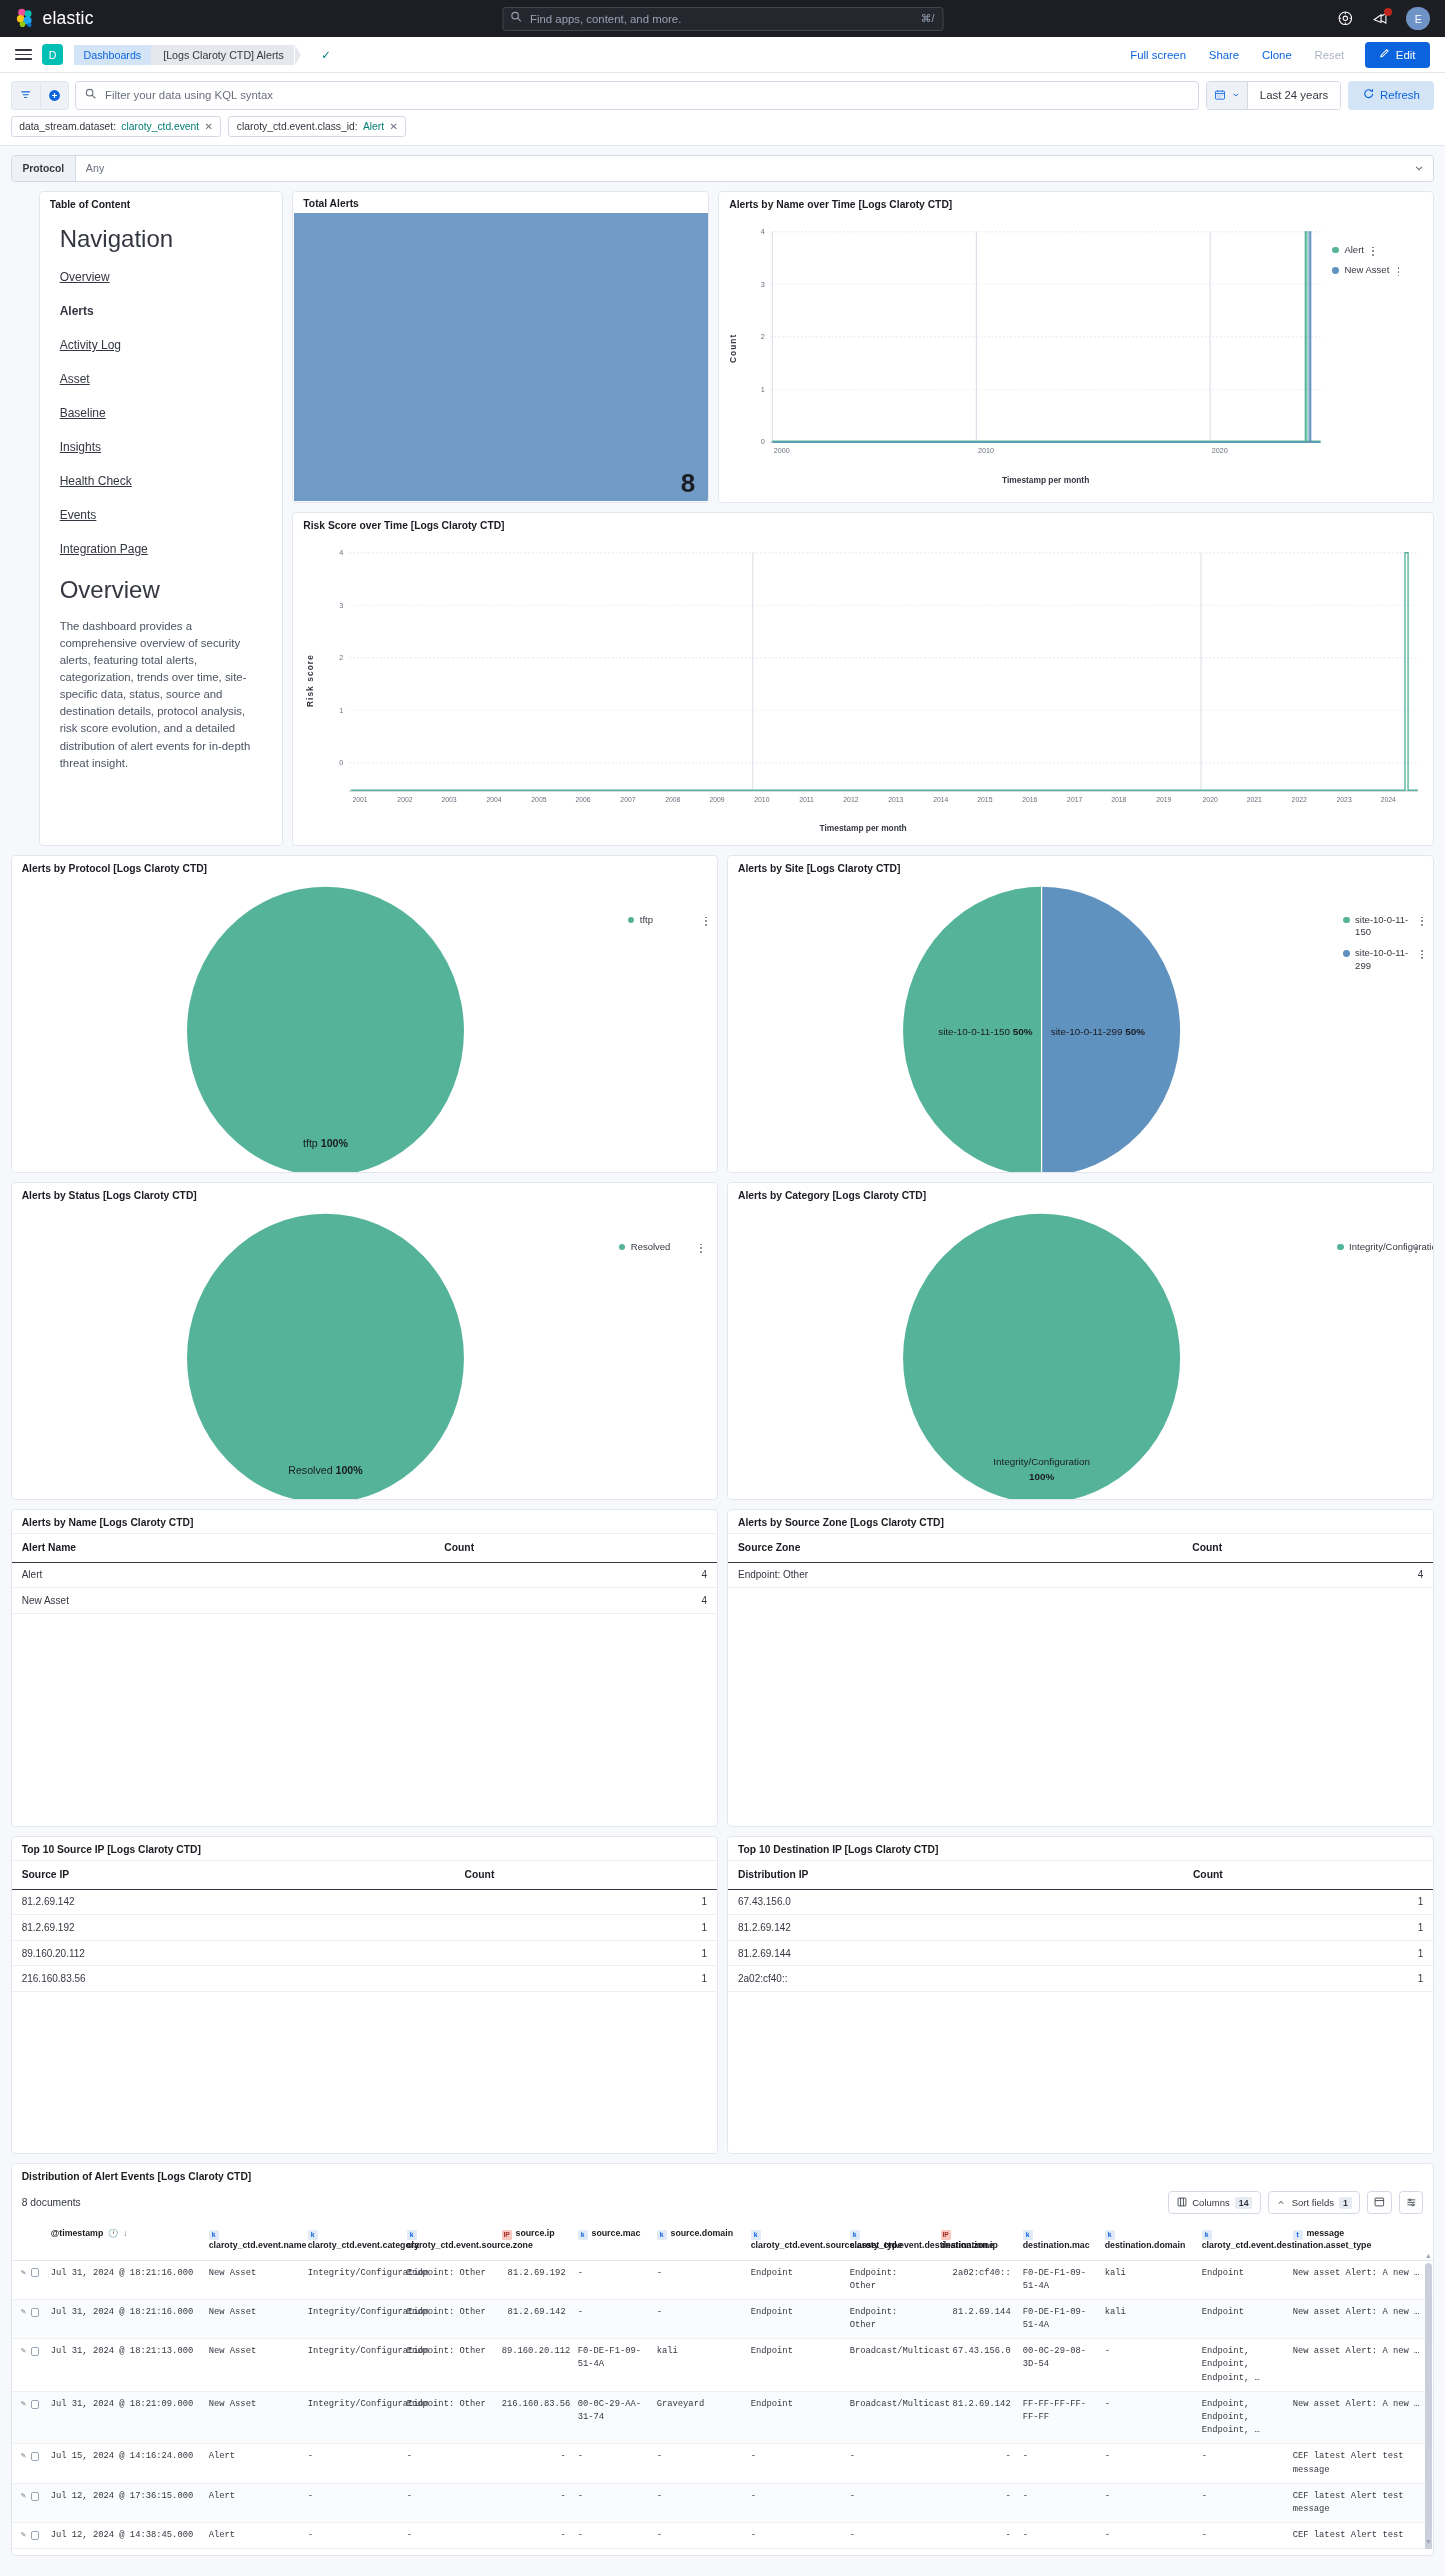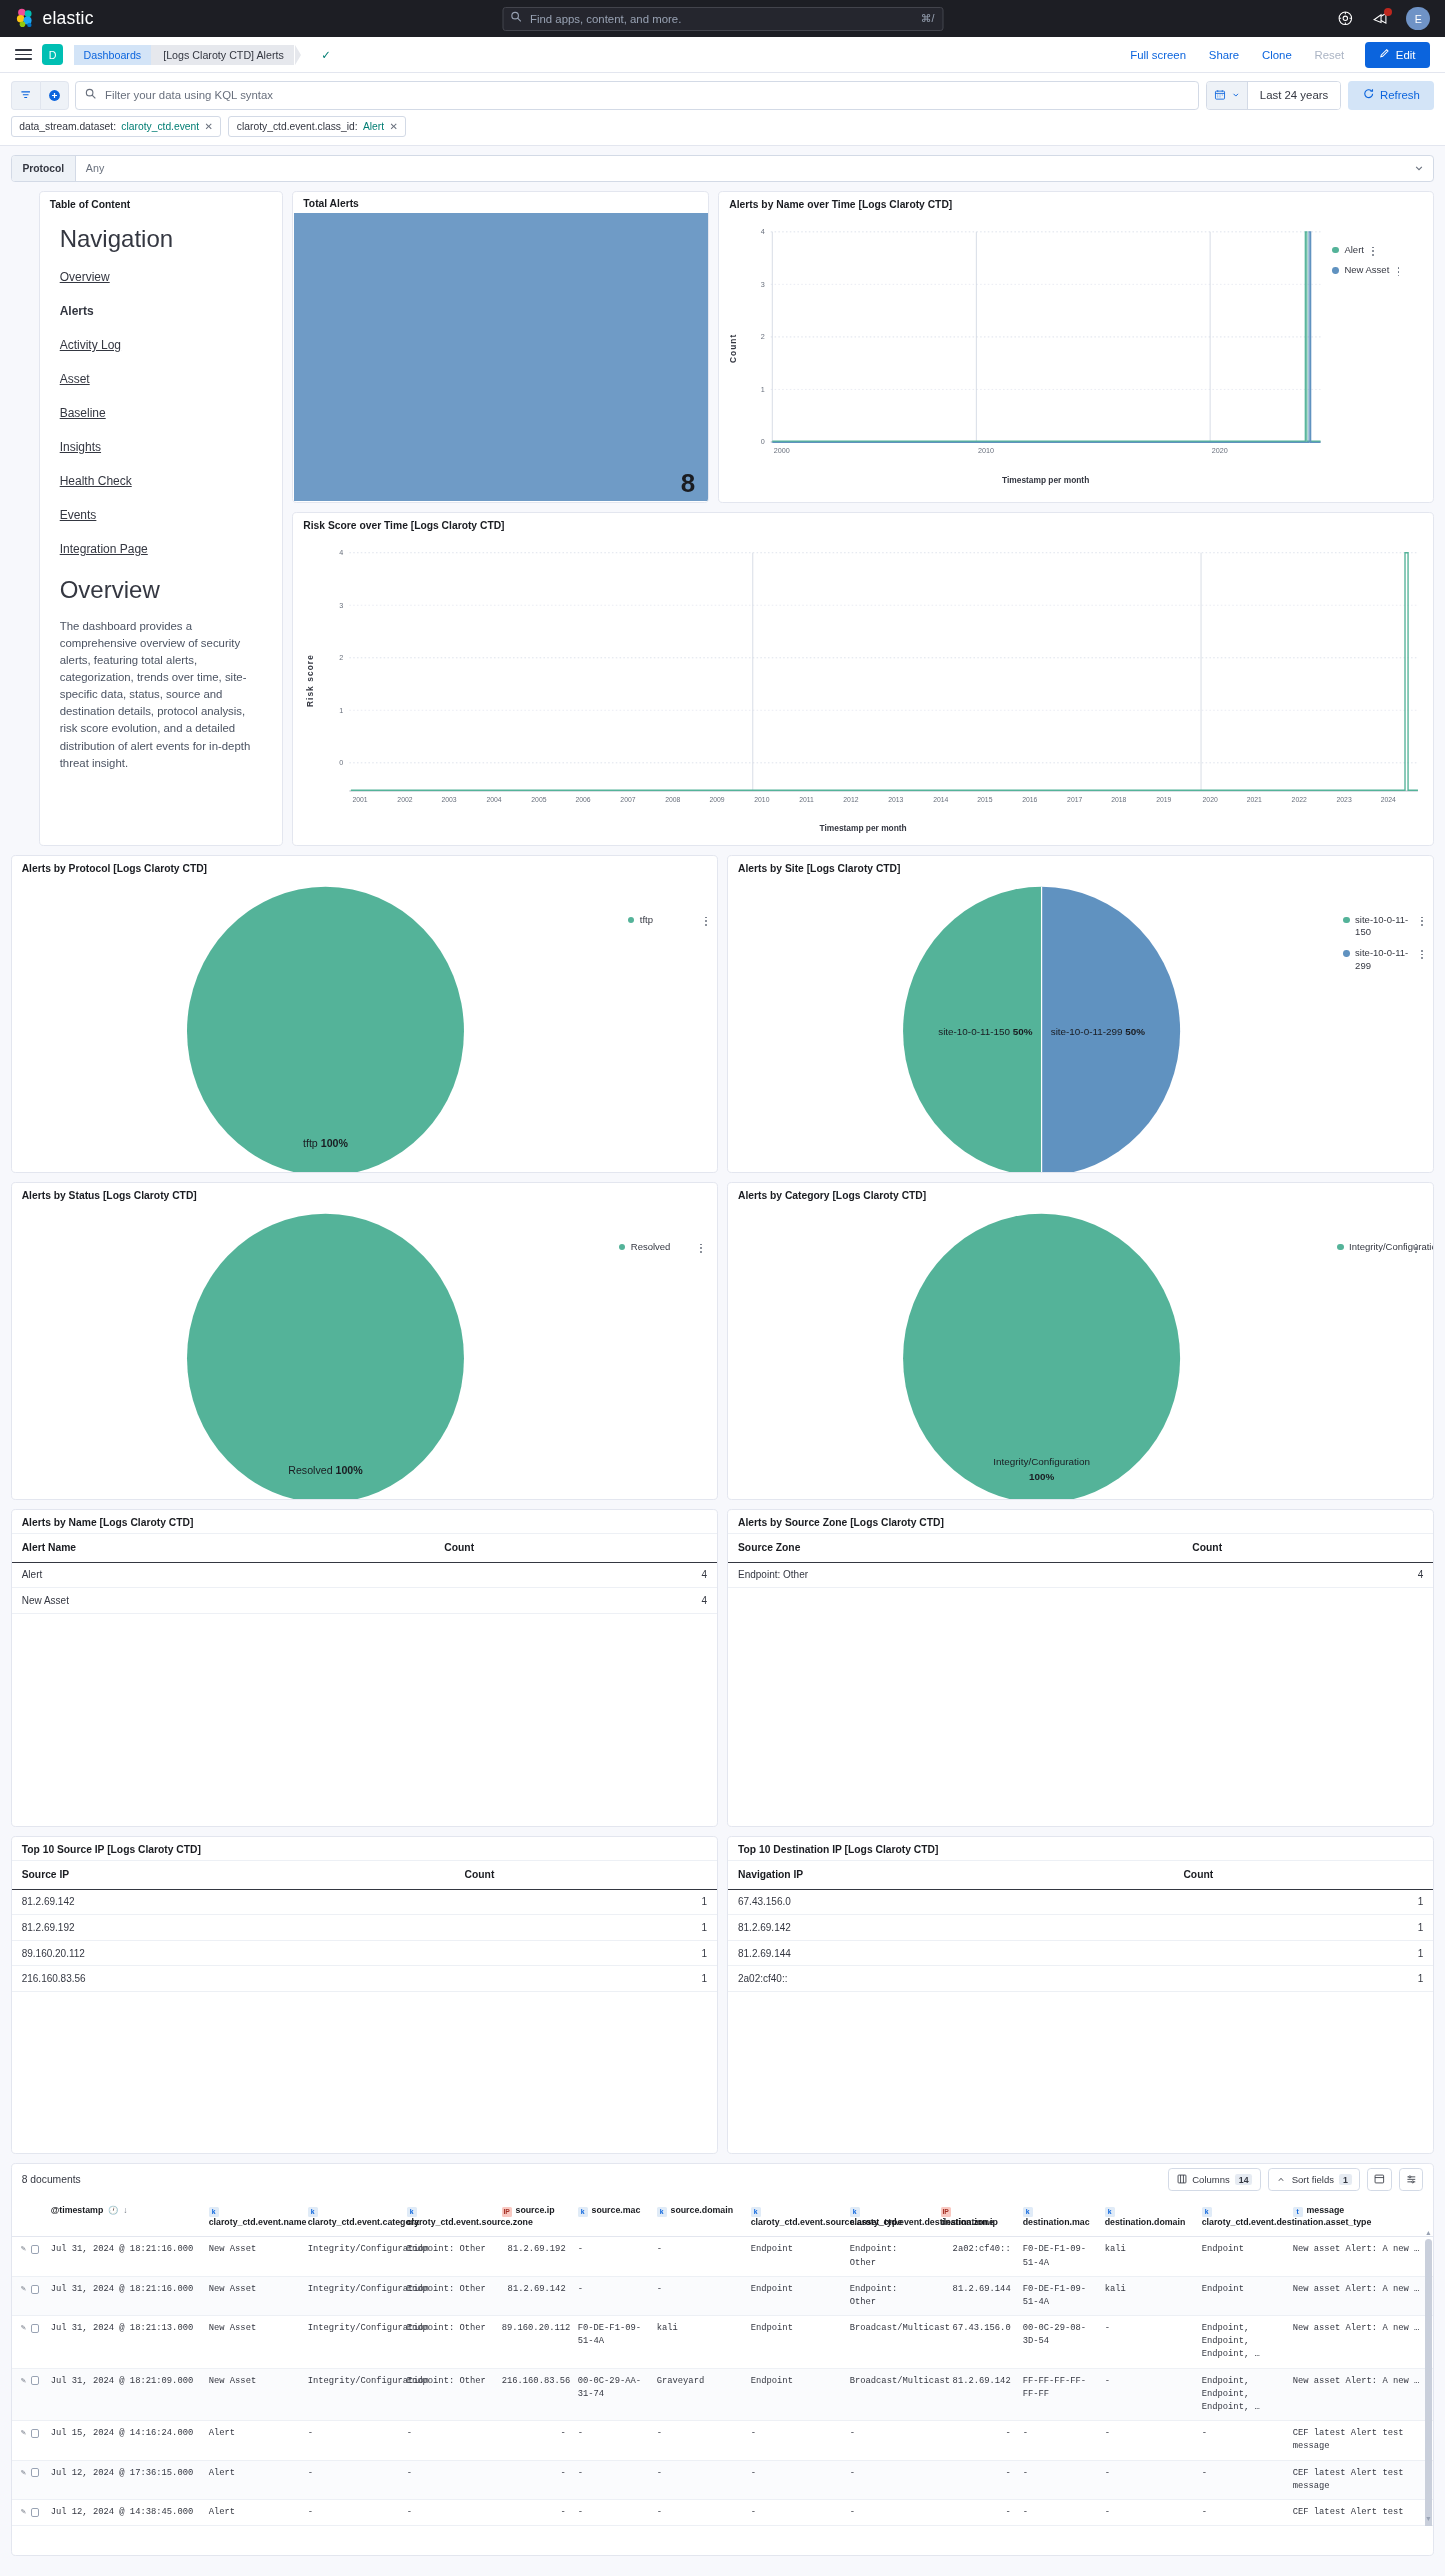--- a/index.html
+++ b/index.html
@@ -734,21 +734,21 @@
         </tbody>
       </table>
     </div>
 
     <div class="panel" style="width:718px; height:318px;">
       <div class="panel-title">Top 10 Destination IP [Logs Claroty CTD]</div>
       <div class="tbl-head-sep"></div>
       <table class="dtable">
         <thead>
             <tr>
-          <th>Navigation IP</th>
+          <th>Distribution IP</th>
           <th>Count</th>
         </tr>
           </thead>
         <tbody>
           <tr>
             <td>67.43.156.0</td>
             <td class="num">1</td>
           </tr>
           <tr>
             <td>81.2.69.142</td>
@@ -762,20 +762,21 @@
             <td>2a02:cf40::</td>
             <td class="num">1</td>
           </tr>
         </tbody>
       </table>
     </div>
   </div>
 
   <div class="row" style="margin-bottom:0;">
     <div class="panel doc-panel" style="height:393px;">
+      <div class="panel-title">Distribution of Alert Events [Logs Claroty CTD]</div>
 
       <div class="doc-toolbar">
         <span class="doc-count">8 documents</span>
         <div class="toolbar-right">
           <button class="tb-btn">
             <span>
               <svg width="10" height="10" viewBox="0 0 14 14" fill="none" stroke="#343741" stroke-width="1.2">
                 <rect x="1.5" y="1.5" width="11" height="11" rx="1"></rect>
                 <path d="M5 1.5v11M9 1.5v11"></path>
               </svg>

